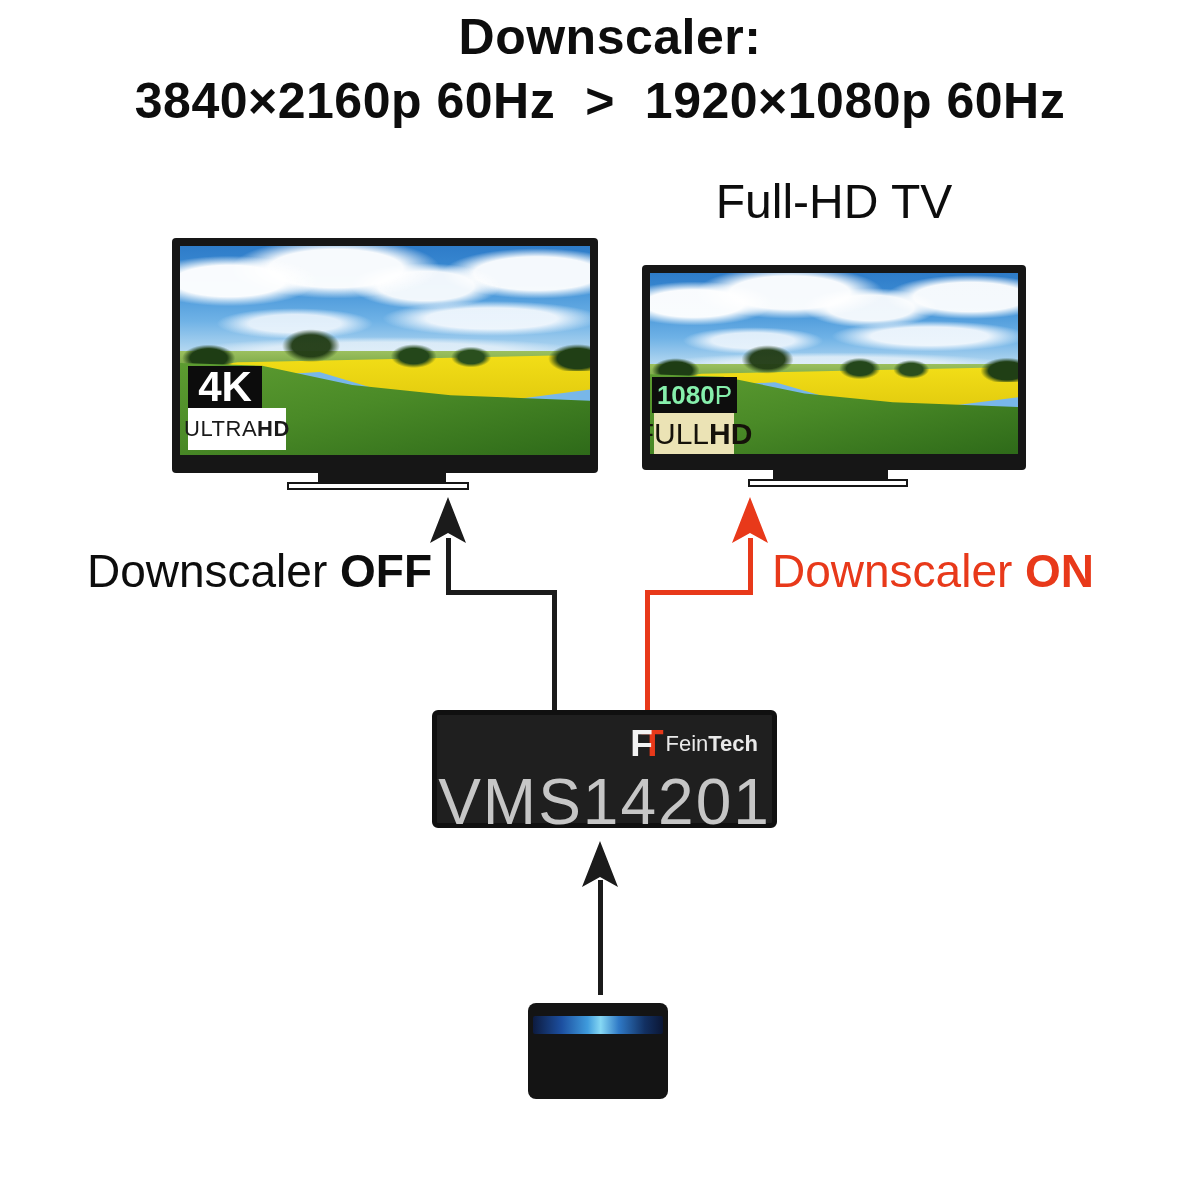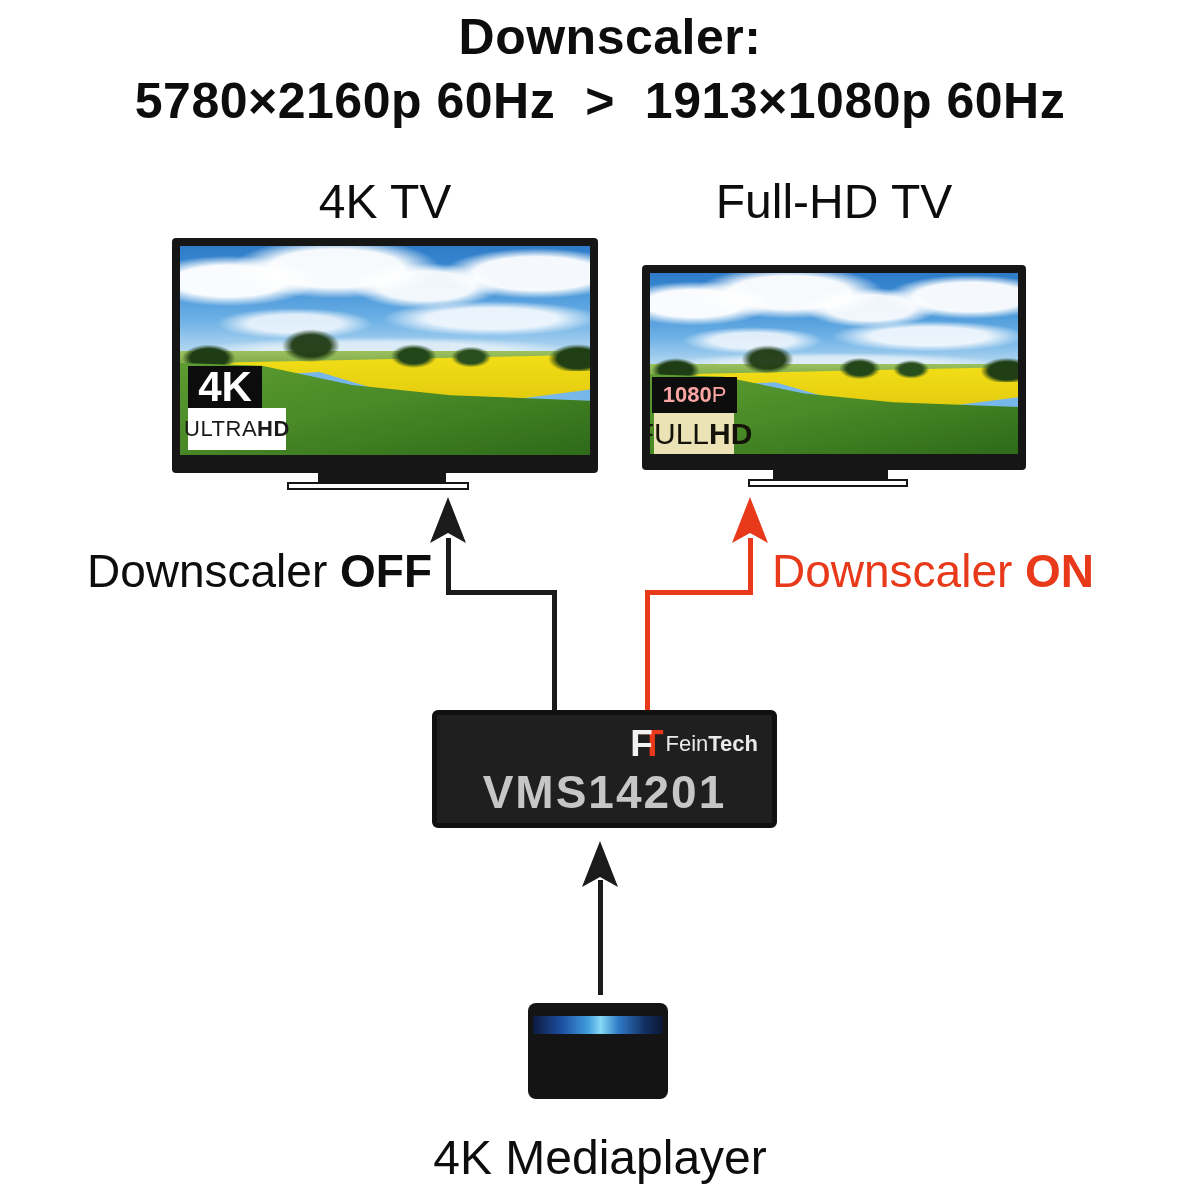--- a/index.html
+++ b/index.html
@@ -55,62 +55,61 @@
   .ls-tree { position:absolute; left:21%; top:36%; width:22%; height:28%;
     background:radial-gradient(ellipse 46% 40% at 50% 42%, rgba(34,60,21,.96) 0 46%, rgba(34,60,21,0) 70%); }
   .ls-grass { position:absolute; left:0; top:56%; width:100%; height:44%;
     background:linear-gradient(168deg,#5d9c31 0%,#4a8a27 45%,#2e6a19 100%);
     clip-path:polygon(0 0,20% 3%,42% 24%,66% 35%,100% 41%,100% 100%,0 100%); }
 
   
   .badge-box { position:absolute; display:flex; align-items:center; justify-content:center; }
   .b4k-top { left:8px; top:120px; width:74px; height:42px; background:#0c0c0c; color:#ffffff; font-size:42px; font-weight:700; }
   .b4k-bot { left:8px; top:162px; width:98px; height:42px; background:#ffffff; color:#1a1a1a; font-size:22px; letter-spacing:0.5px; }
-  .b1080-top { left:2px; top:104px; width:85px; height:36px; background:#0d0d0d; color:#fca5a5; font-size:22px; }
+  .b1080-top { left:2px; top:104px; width:85px; height:36px; background:#0d0d0d; color:#86efac; font-size:26px; }
   .b1080-bot { left:4px; top:140px; width:80px; height:41px; background:#ebe3b5; color:#15120a; font-size:30px; }
   .w400 { font-weight:400; } .w700 { font-weight:700; }
 
   
   .wire { background:#1b1b1b; }
   .wire.red { background:#e8391a; }
   .arrowhead { width:36px; height:46px; background:#1b1b1b;
     clip-path:polygon(50% 0,100% 100%,50% 78%,0 100%); }
   .arrowhead.red { background:#e8391a; }
 
   .conn-label { font-size:46px; white-space:nowrap; }
   .lbl-off { left:80px; top:544px; width:352px; text-align:right; color:#0d0d0d; }
   .lbl-on  { left:772px; top:544px; color:#e8391a; }
 
   
   .device { left:432px; top:710px; width:345px; height:118px; background:#1f1f1f;
     border:5px solid #101010; border-radius:6px; }
   .device-model { position:absolute; left:0; right:0; top:50px; text-align:center;
-    font-size:46px; font-weight:700; color:#c6c6c6; letter-spacing:2px; }
+    font-size:64px; font-weight:400; color:#c6c6c6; letter-spacing:2px; }
   .brand { position:absolute; top:10px; right:14px; display:flex; align-items:center; }
   .brand .lf { font-size:37px; font-weight:700; color:#f2f2f2; position:relative; z-index:2; line-height:1; }
   .brand .lt { font-size:37px; font-weight:700; color:#e8391a; margin-left:-12px; line-height:1; }
   .brand .lname { font-size:22px; color:#e9e9e9; margin-left:2px; }
 
   
   .player { left:528px; top:1003px; width:140px; height:96px; background:#141414; border-radius:8px; }
   .player-stripe { position:absolute; left:5px; right:5px; top:13px; height:18px; border-radius:2px;
     background:linear-gradient(90deg,#0d1b3f 0%,#1c4fa0 22%,#3f9bdc 42%,#86d8f4 52%,#2f79c6 66%,#123062 86%,#0b1634 100%); }
   .player-label { left:0; width:100%; top:1130px; text-align:center; font-size:48px; font-weight:400; }
 </style>
 </head>
 <body>
 
 <div class="canvas">
 
   <div class="abs title1">Downscaler:</div>
   <div class="abs title2">
-    <span>5780×2160p 60Hz</span><span class="sep">&gt;</span><span>1913×1080p 60Hz</span>
+    <span>3840×2160p 60Hz</span><span class="sep">&gt;</span><span>1920×1080p 60Hz</span>
   </div>
 
-  <div class="abs tv-name left">4K TV</div>
   <div class="abs tv-name right">Full-HD TV</div>
 
   <div class="abs tv tv-left">
     <div class="screen">
       <div class="landscape">
         <div class="ls-sky"></div>
         <div class="ls-clouds"></div>
         <div class="ls-hills"></div>
         <div class="ls-field"></div>
         <div class="ls-trees"></div>
@@ -176,15 +175,14 @@
     </div>
     <div class="device-model">VMS14201</div>
   </div>
 
   <div class="abs arrowhead" style="left:582px; top:841px;"></div>
   <div class="abs wire" style="left:598px; top:880px; width:5px; height:115px;"></div>
 
   <div class="abs player">
     <div class="player-stripe"></div>
   </div>
-  <div class="abs player-label">4K Mediaplayer</div>
 
 </div>
 
 </body></html>

